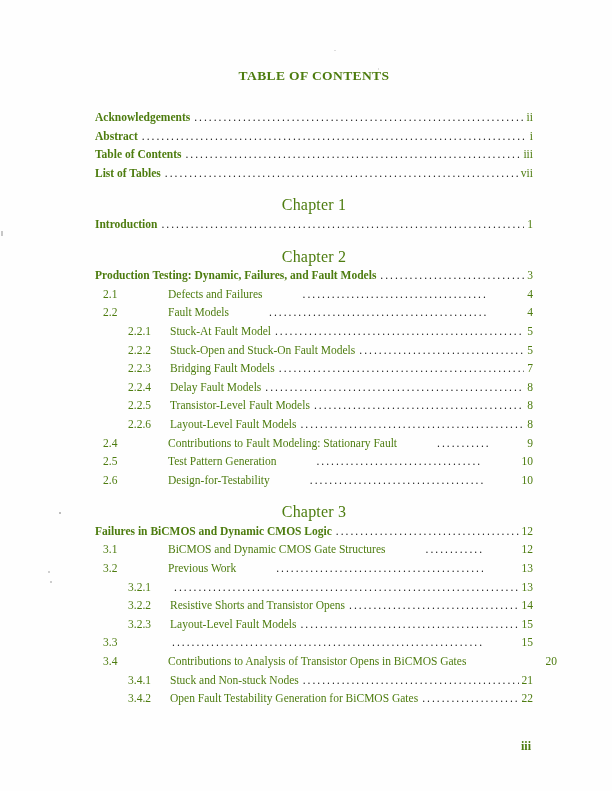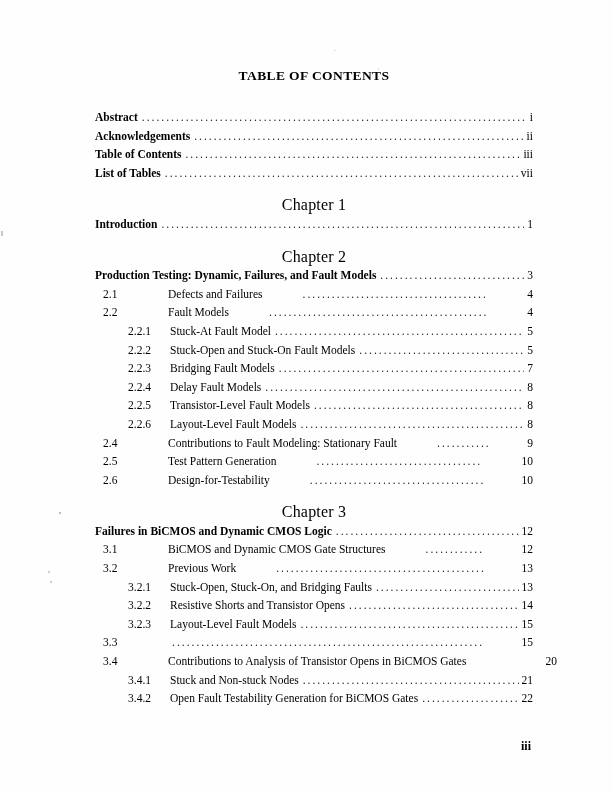--- a/index.html
+++ b/index.html
@@ -1,21 +1,21 @@
 <!DOCTYPE html>
 <html><head>
 <meta charset="utf-8">
 <style>
   html,body{margin:0;padding:0;background:#e9e9e9;}
   .page{
     position:relative;
     width:612px;height:791px;
     background:#fefefe;
     font-family:"Liberation Serif", serif;
-    color:#000000;
+    color:#4d7c0f;
     overflow:hidden;
     margin:0 auto;
   }
   .content{
     position:absolute;
     left:95px;right:79px;top:0;
   }
   .doc-title{
     padding-top:67px;
     text-align:center;
@@ -81,29 +81,29 @@
   <div class="speck s3"></div>
   <div class="speck s4"></div>
   <div class="speck s5"></div>
   <div class="speck s6"></div>
 
   <div class="content">
     <div class="doc-title">TABLE OF CONTENTS</div>
     <div class="front-matter">
         <div class="row lvl0">
 
+    <span class="lbl">Acknowledgements</span>
+    <span class="leader"></span>
+    <span class="pg">ii</span>
+  </div>
+        <div class="row lvl0">
+
     <span class="lbl">Abstract</span>
     <span class="leader"></span>
     <span class="pg">i</span>
-  </div>
-        <div class="row lvl0">
-
-    <span class="lbl">Acknowledgements</span>
-    <span class="leader"></span>
-    <span class="pg">ii</span>
   </div>
         <div class="row lvl0">
 
     <span class="lbl">Table of Contents</span>
     <span class="leader"></span>
     <span class="pg">iii</span>
   </div>
         <div class="row lvl0">
 
     <span class="lbl">List of Tables</span>
@@ -216,21 +216,20 @@
     <span class="pg">12</span>
   </div>
             <div class="row lvl1">
     <span class="num">3.2</span>
     <span class="lbl">Previous Work</span>
     <span class="leader"></span>
     <span class="pg">13</span>
   </div>
             <div class="row lvl2">
     <span class="num">3.2.1</span>
-    <span class="lbl">Stuck-Open, Stuck-On, and Bridging Faults</span>
     <span class="leader"></span>
     <span class="pg">13</span>
   </div>
             <div class="row lvl2">
     <span class="num">3.2.2</span>
     <span class="lbl">Resistive Shorts and Transistor Opens</span>
     <span class="leader"></span>
     <span class="pg">14</span>
   </div>
             <div class="row lvl2">

